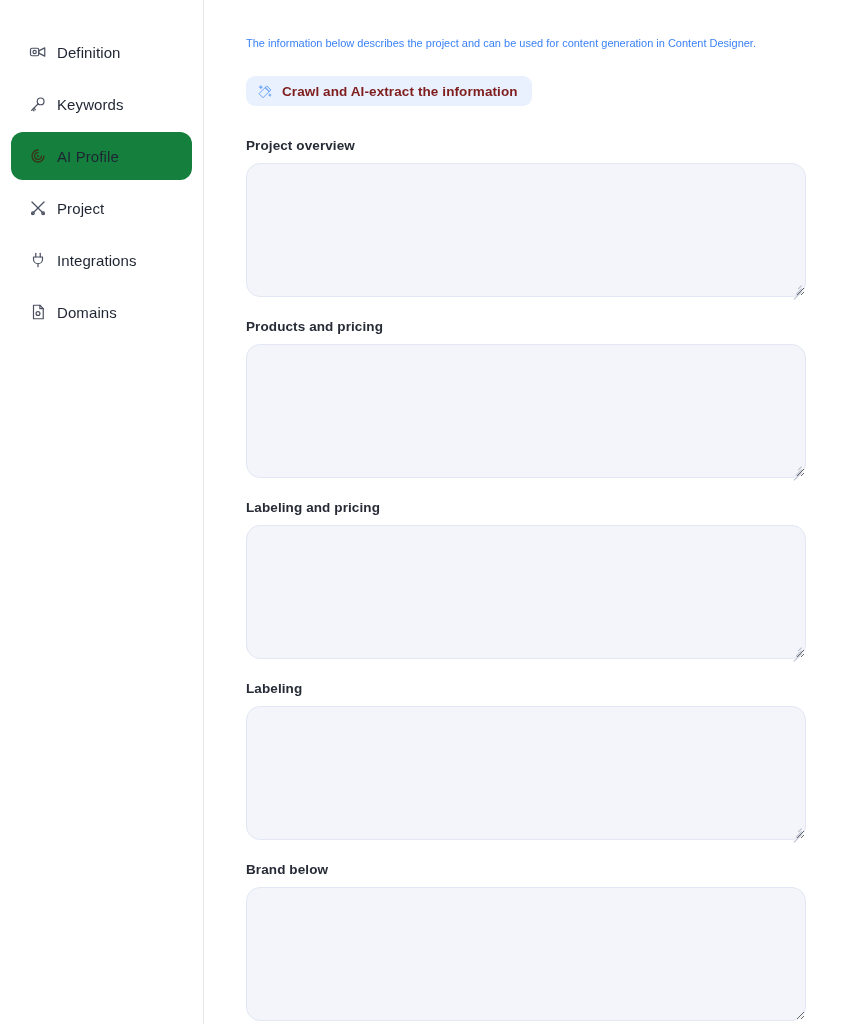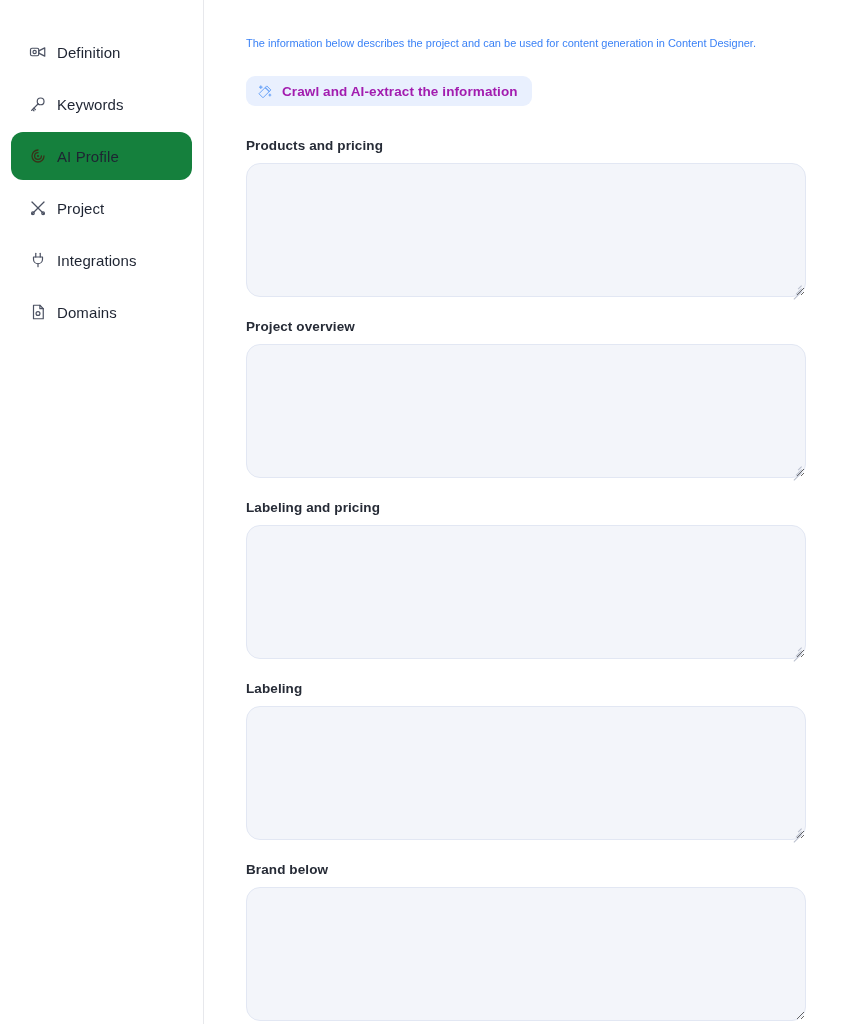--- a/index.html
+++ b/index.html
@@ -85,21 +85,21 @@
     color: #3b82f6;
     max-width: 545px;
     margin: 0 0 18px 0;
   }
 
   .crawl-btn {
     display: inline-flex;
     align-items: center;
     gap: 9px;
     background: #e9f0fe;
-    color: #a21caf;
+    color: #7f1d1d;
     border: none;
     border-radius: 9px;
     height: 30px;
     padding: 0 14px 0 12px;
     font-size: 13.5px;
     font-family: "Liberation Sans", sans-serif;
     font-weight: 600;
     letter-spacing: 0.1px;
     cursor: pointer;
     margin-bottom: 32px;
@@ -255,33 +255,33 @@
           <path d="M4.5 3 L4.5 7"></path>
           <path d="M2.5 5 L6.5 5"></path>
           <path d="M19 16 L19 19"></path>
           <path d="M17.5 17.5 L20.5 17.5"></path>
         </svg>
       </span>
       <span>Crawl and AI-extract the information</span>
     </button>
 
     <div class="field">
+      <label class="field-label">Project overview</label>
+      <div class="field-wrap">
+        <textarea class="field-input" placeholder="" style=""></textarea>
+        <span class="resize-grip">
+            <span></span>
+            <span></span>
+            <span></span>
+          </span>
+      </div>
+    </div>
+
+    <div class="field">
       <label class="field-label">Products and pricing</label>
-      <div class="field-wrap">
-        <textarea class="field-input" placeholder="" style=""></textarea>
-        <span class="resize-grip">
-            <span></span>
-            <span></span>
-            <span></span>
-          </span>
-      </div>
-    </div>
-
-    <div class="field">
-      <label class="field-label">Project overview</label>
       <div class="field-wrap">
         <textarea class="field-input" placeholder="" style=""></textarea>
         <span class="resize-grip">
             <span></span>
             <span></span>
             <span></span>
           </span>
       </div>
     </div>
 

